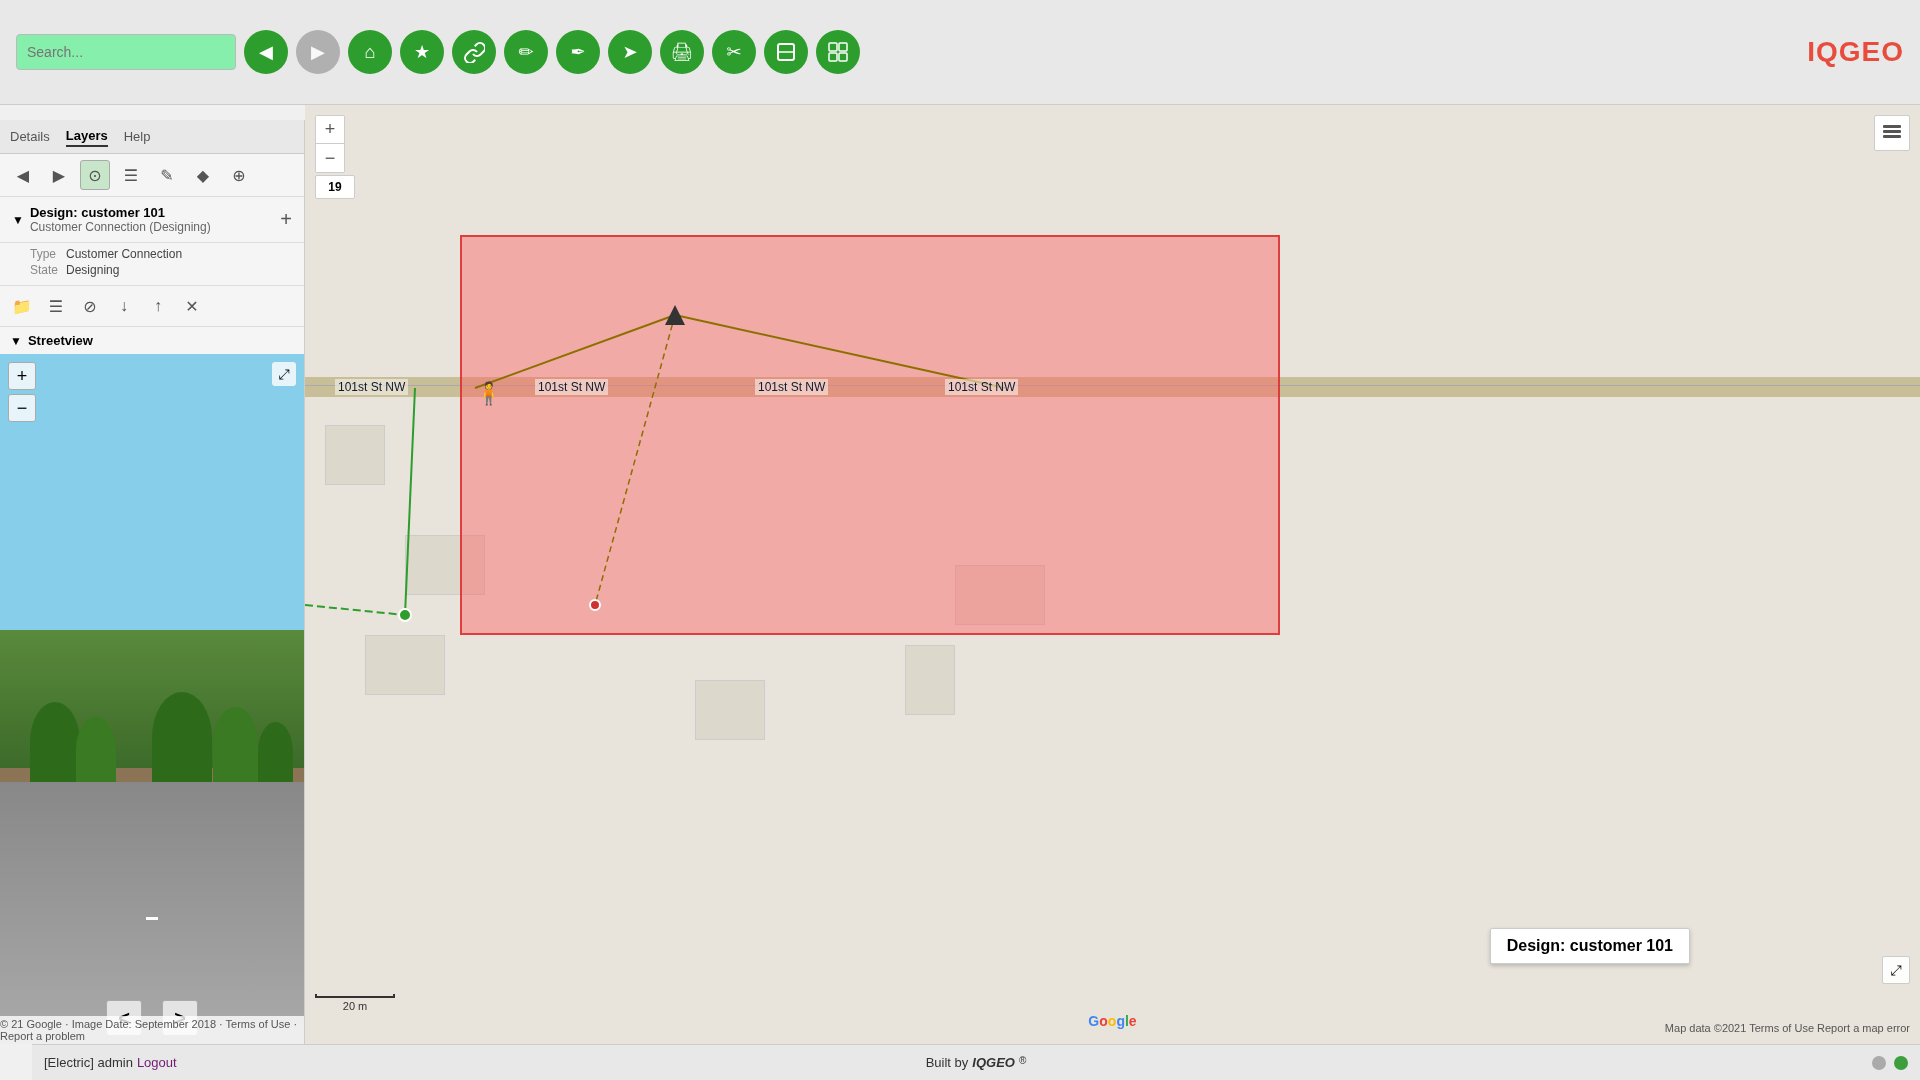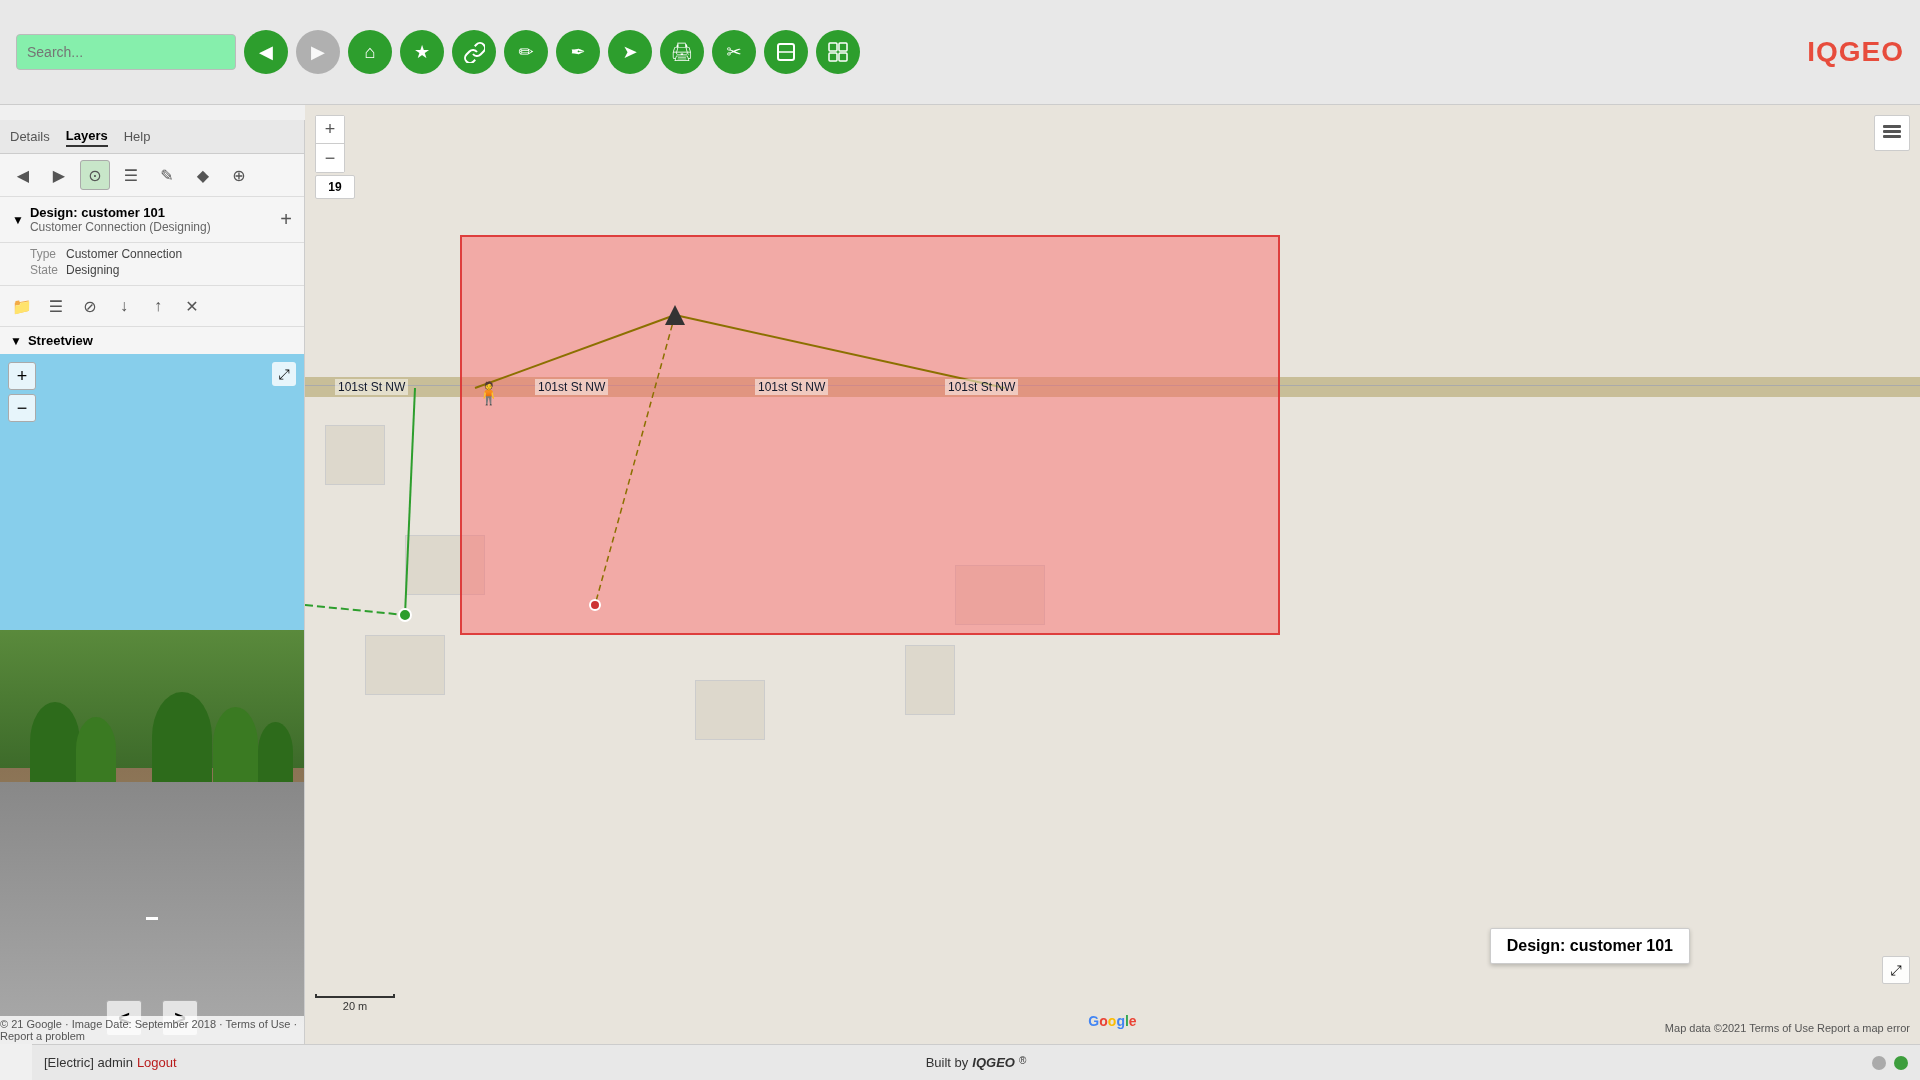--- a/index.html
+++ b/index.html
@@ -216,21 +216,21 @@
     }
 
     
     #status-bar {
       position: absolute; bottom: 0; left: 0; right: 0; height: 36px;
       background: #e8e8e8; border-top: 1px solid #ccc;
       display: flex; align-items: center; padding: 0 12px;
       font-size: 13px; color: #333; margin-left: 32px;
     }
     #status-left { display: flex; align-items: center; gap: 4px; }
-    #status-logout { color: #b91c1c; cursor: pointer; }
+    #status-logout { color: #701a75; cursor: pointer; }
     #status-center { position: absolute; left: 50%; transform: translateX(-50%); display: flex; align-items: flex-start; gap: 4px; }
     #status-right { margin-left: auto; display: flex; align-items: center; gap: 8px; font-size: 12px; color: #555; }
     .status-dot { width: 14px; height: 14px; border-radius: 50%; }
     .dot-gray { background: #aaa; }
     .dot-green { background: #3d9e3d; }
 
     
     .map-block {
       position: absolute; background: #ddd8cc; border: 1px solid #ccc;
       z-index: 2;

